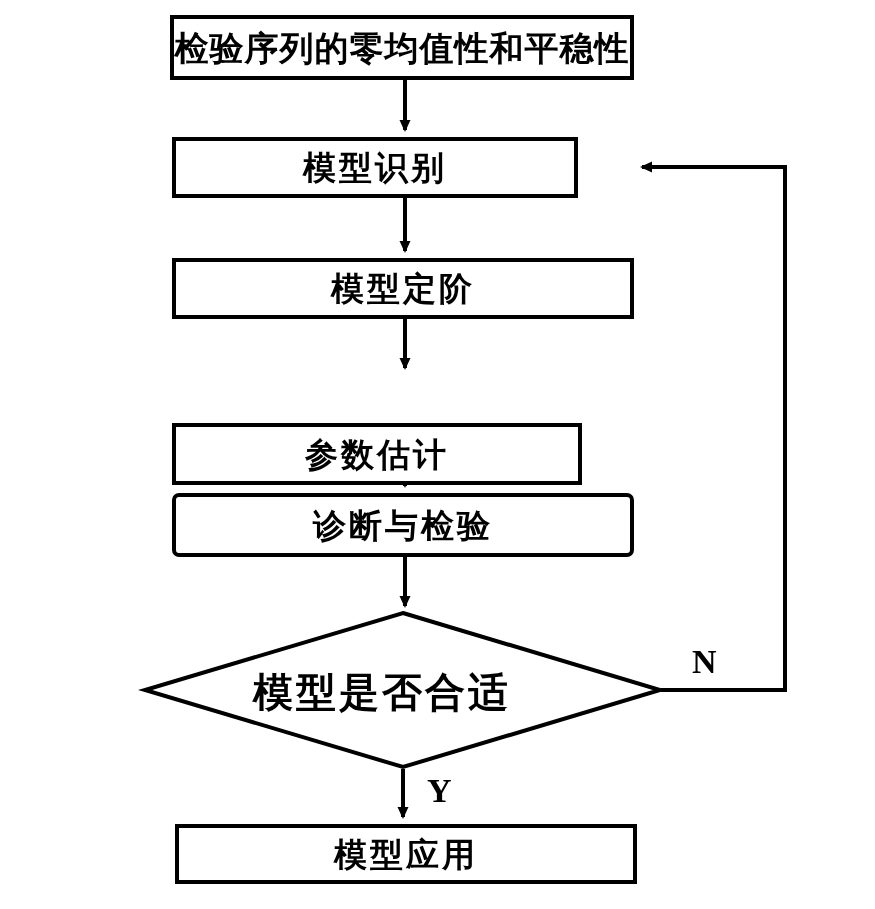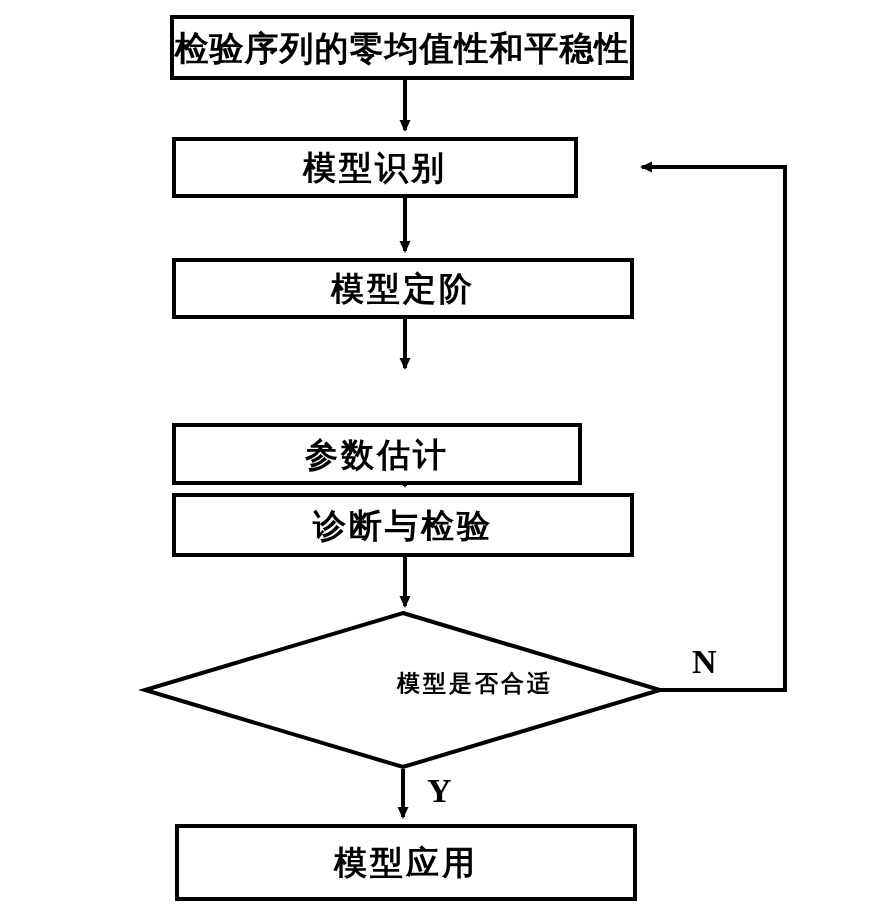--- a/index.html
+++ b/index.html
@@ -34,30 +34,30 @@
     font-weight: bold;
     font-size: 33px;
     letter-spacing: 3px;
     text-align: center;
     line-height: 1;
   }
   .box-check    { left: 170px; top: 15px;  width: 464px; height: 65px; font-size: 34px; letter-spacing: 1px; }
   .box-identify { left: 172px; top: 137px; width: 406px; height: 61px; }
   .box-order    { left: 172px; top: 258px; width: 462px; height: 61px; justify-content: center; }
   .box-estimate { left: 172px; top: 375px; width: 410px; height: 62px; margin-top: 48px; }
-  .box-diagnose { left: 172px; top: 493px; width: 462px; height: 64px; }
-  .box-apply    { left: 175px; top: 824px; width: 462px; height: 77px; }
+  .box-diagnose { left: 172px; top: 493px; width: 462px; height: 64px; border-radius: 7px; }
+  .box-apply    { left: 175px; top: 824px; width: 462px; height: 60px; }
   .diamond-label {
     position: absolute;
     left: 253px;
     top: 672px;
     width: 300px;
-    text-align: right;
+    text-align: left;
     font-weight: bold;
-    font-size: 23px;
+    font-size: 40px;
     letter-spacing: 3px;
     line-height: 1;
   }
   .edge-label {
     position: absolute;
     font-family: "Liberation Serif", serif;
     font-weight: bold;
     font-size: 34px;
     line-height: 1;
   }

